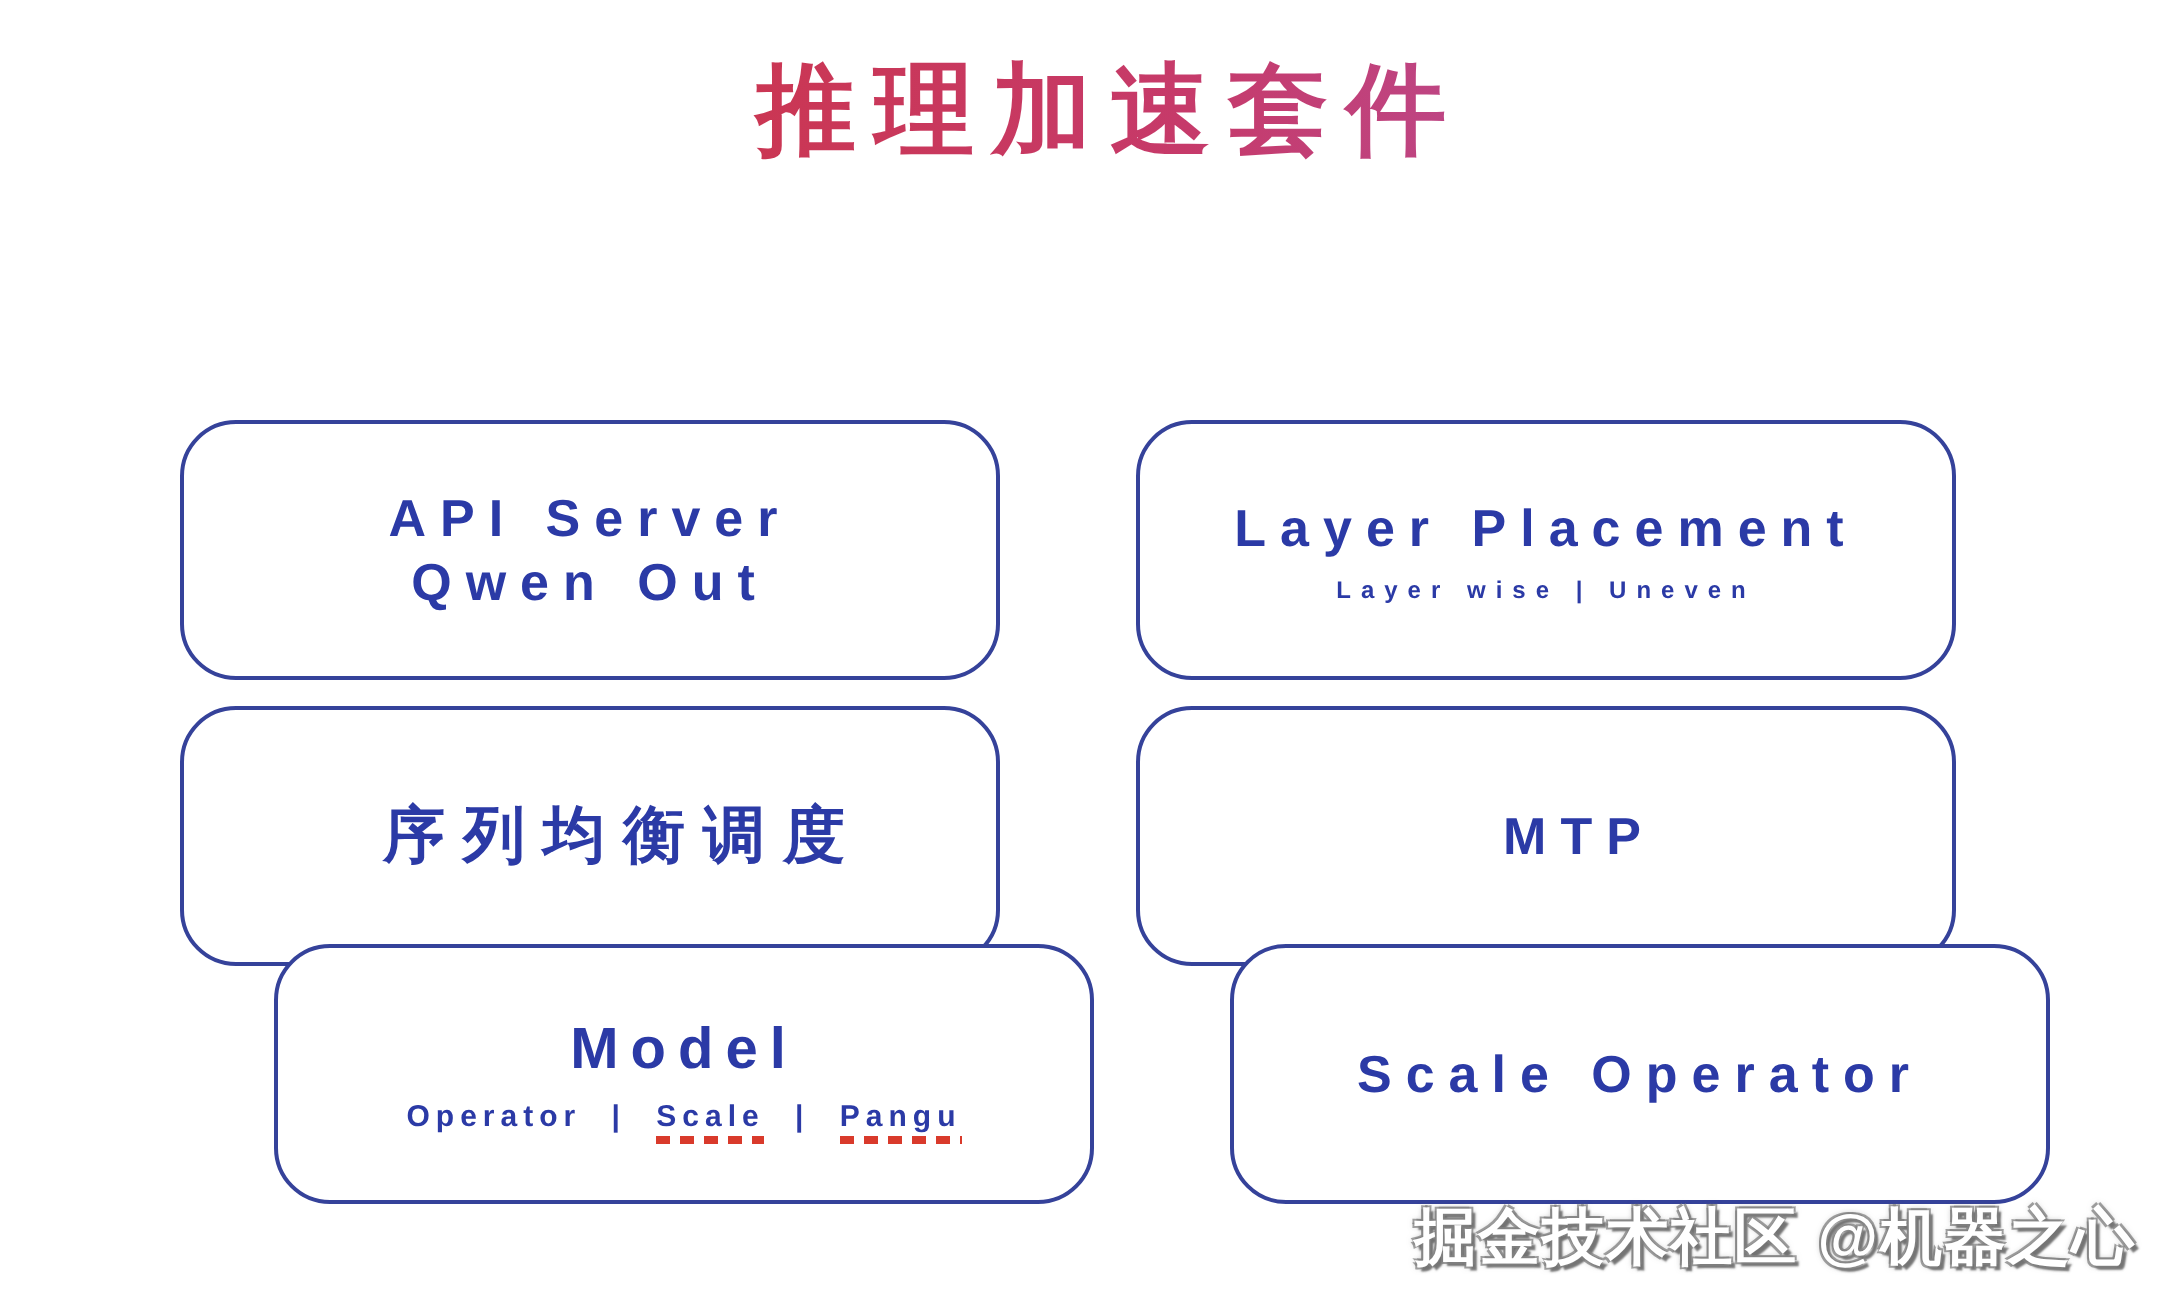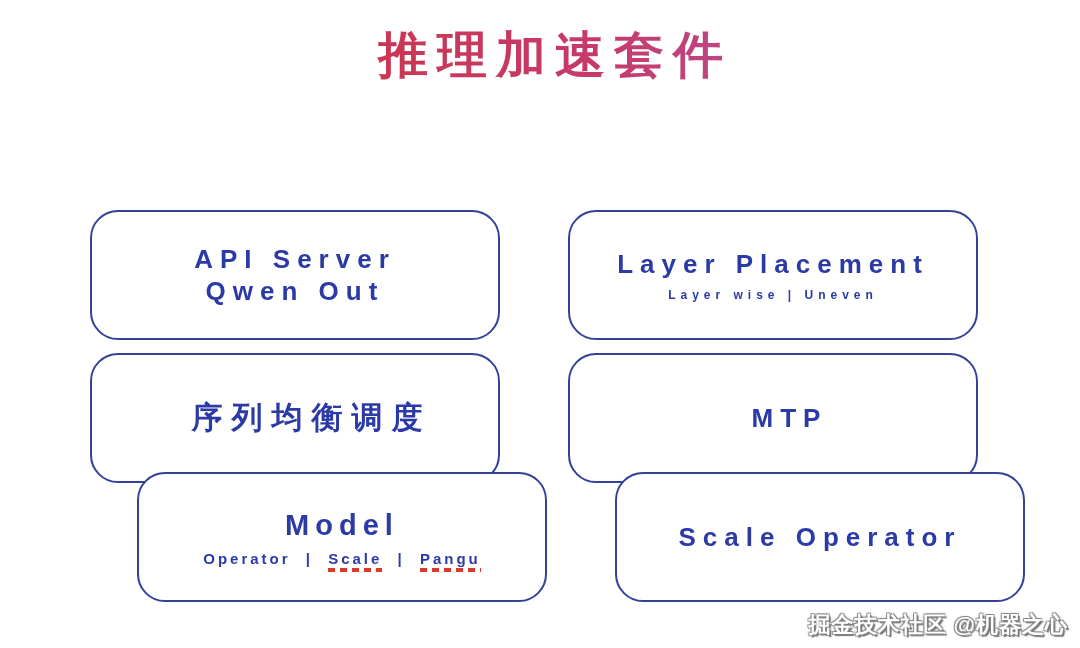--- a/index.html
+++ b/index.html
@@ -97,21 +97,21 @@
     background-repeat: no-repeat;
     background-position: 0 100%;
     background-size: 100% 4px;
   }
 
   
   .watermark {
     position: absolute;
     right: 12px;
     bottom: 8px;
-    font-size: 22px;
+    font-size: 31px;
     font-weight: 700;
     letter-spacing: 1px;
     color: var(--watermark-text, #ffffff);
     text-shadow:
       -1px -1px 0 rgba(130,130,130,0.75),
        1px -1px 0 rgba(130,130,130,0.75),
       -1px  1px 0 rgba(130,130,130,0.75),
        2px  2px 1px rgba(95,95,95,0.85),
        0 0 3px rgba(110,110,110,0.6);
     white-space: nowrap;

